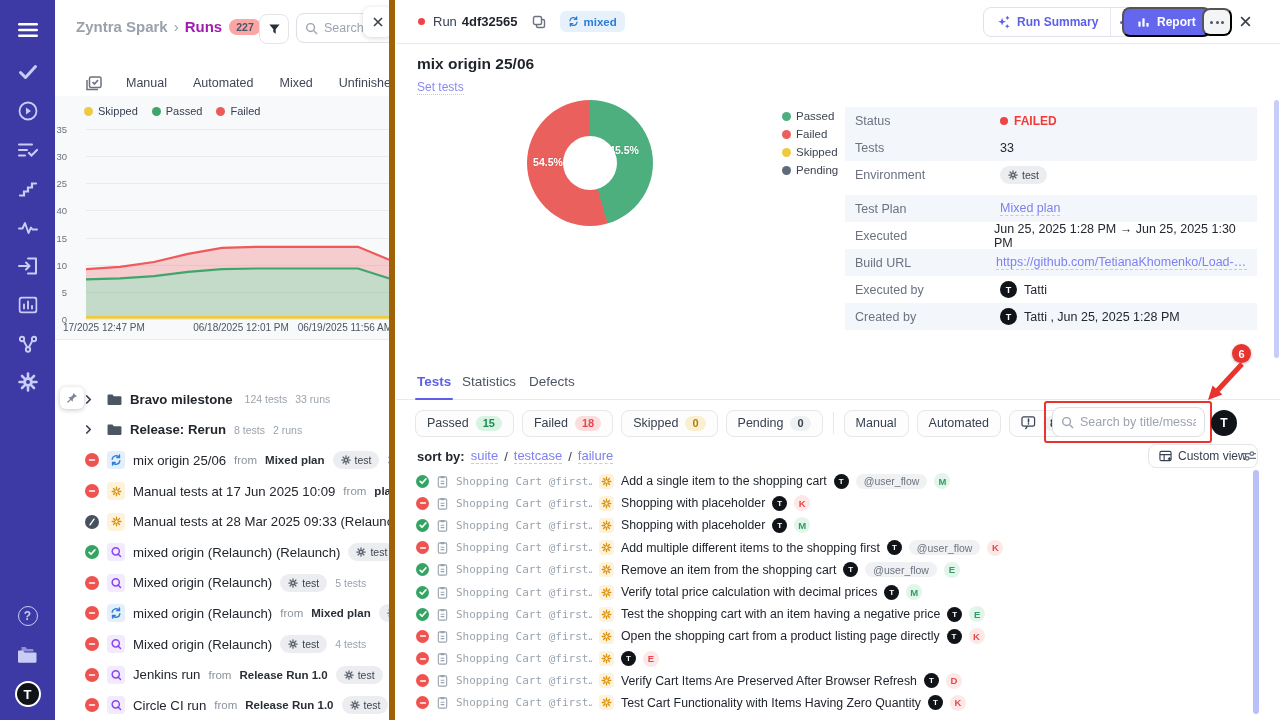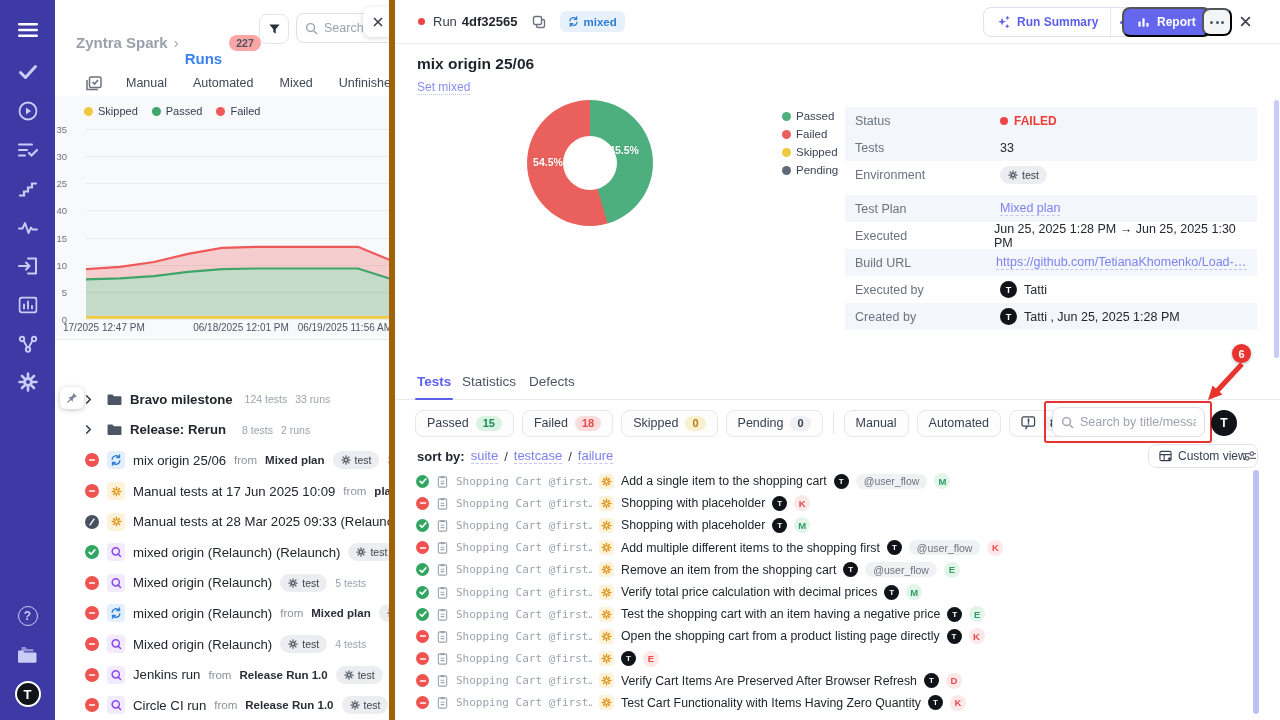--- a/index.html
+++ b/index.html
@@ -14,21 +14,21 @@
   .sb-ic { position:absolute; left:50%; transform:translate(-50%,-50%); color:#c9ccf4; }
   .sb-ava { width:26px; height:26px; border-radius:50%; background:#101318; color:#fff;
             display:flex; align-items:center; justify-content:center; font-weight:bold; font-size:13px;
             border:2px solid #fff; }
 
   
   #leftpanel { position:absolute; left:55px; top:0; width:340px; height:720px; background:#fff;
                border-right:6px solid #a16207; overflow:hidden; }
   .crumb-app { font-size:15px; font-weight:bold; color:#9aa1ac; }
   .crumb-sep { font-size:15px; color:#9aa1ac; margin:0 6px; }
-  .crumb-page { font-size:15px; font-weight:bold; color:#3b82f6;margin-top:32px; }
+  .crumb-page { font-size:15px; font-weight:bold; color:#a21caf; }
   .count-badge { background:#fca5a5; color:#4b5563; font-size:10.5px; font-weight:bold;
                  border-radius:9px; padding:2px 7px; margin-left:7px; }
   .sq-btn { width:30px; height:30px; border:1px solid #e3e5e9; border-radius:8px; background:#fff;
             display:flex; align-items:center; justify-content:center; }
   .search-box { height:30px; border:1px solid #dcdfe4; border-radius:8px; background:#fff;
                 display:flex; align-items:center; padding:0 8px; gap:6px; }
   .search-box input { border:none; outline:none; font-size:12.5px; color:#6b7280; width:100%;
                       font-family:"Liberation Sans",sans-serif; background:transparent; }
   .search-box input::placeholder { color:#9ca3af; }
   .float-x { box-shadow:0 1px 5px rgba(20,24,40,.18); border:none; background:#fff; }
@@ -359,21 +359,21 @@
             <svg width="7" height="11" viewBox="0 0 8 12" fill="none" stroke="#374151" stroke-width="2" stroke-linecap="round" stroke-linejoin="round">
               <path d="M2 2l4 4-4 4"></path>
             </svg>
           </span>
           <span style="display:flex">
             <svg width="15" height="13" viewBox="0 0 16 14" fill="#4b5563">
               <path d="M1.5 1.5h4.3L7.3 3.5h7.2a1 1 0 0 1 1 1v7.3a1.2 1.2 0 0 1-1.2 1.2H1.7A1.2 1.2 0 0 1 .5 11.8V2.5a1 1 0 0 1 1-1z"></path>
             </svg>
           </span>
           <span class="folder-name">Release: Rerun</span>
-          <span class="meta" style="margin-left:8px">8 tests</span>
+          <span class="meta" style="margin-left:0">8 tests</span>
           <span class="meta">2 runs</span>
         </div>
         <div class="run-row">
           <span class="st st-failed">
             <svg width="8" height="8" viewBox="0 0 10 10">
               <rect x="1" y="4" width="8" height="2" rx="1" fill="#fff"></rect>
             </svg>
           </span>
           <span class="or-ic or-mixed">
             <svg width="12" height="12" viewBox="0 0 14 14" fill="none" stroke="currentColor" stroke-width="1.7" stroke-linecap="round">
@@ -645,21 +645,21 @@
           </span>
         </button>
       <span class="abs" style="left:843px;top:15px">
         <svg width="13" height="13" viewBox="0 0 12 12" stroke="#3a4049" stroke-width="1.5">
             <path d="M2 2l8 8M10 2l-8 8"></path>
           </svg>
         </span>
     </div>
 
     <div class="page-title abs" style="left:21px;top:55px">mix origin 25/06</div>
-    <a class="set-labels abs" style="left:21px;top:80px">Set mixed</a>
+    <a class="set-labels abs" style="left:21px;top:80px">Set tests</a>
 
     <div id="donut" style="background: conic-gradient(rgb(76, 175, 125) 0%, rgb(76, 175, 125) 45.5%, rgb(233, 96, 92) 45.5%, rgb(233, 96, 92) 100%);">
       <span class="donut-lab" style="left:97px;top:50px">45.5%</span>
       <span class="donut-lab" style="left:21px;top:62px">54.5%</span>
     </div>
     <div id="donut-legend">
         <span class="leg-item">
           <span class="leg-dot" style="background:#4CAF7D"></span>
           <span>Passed</span>
         </span>

